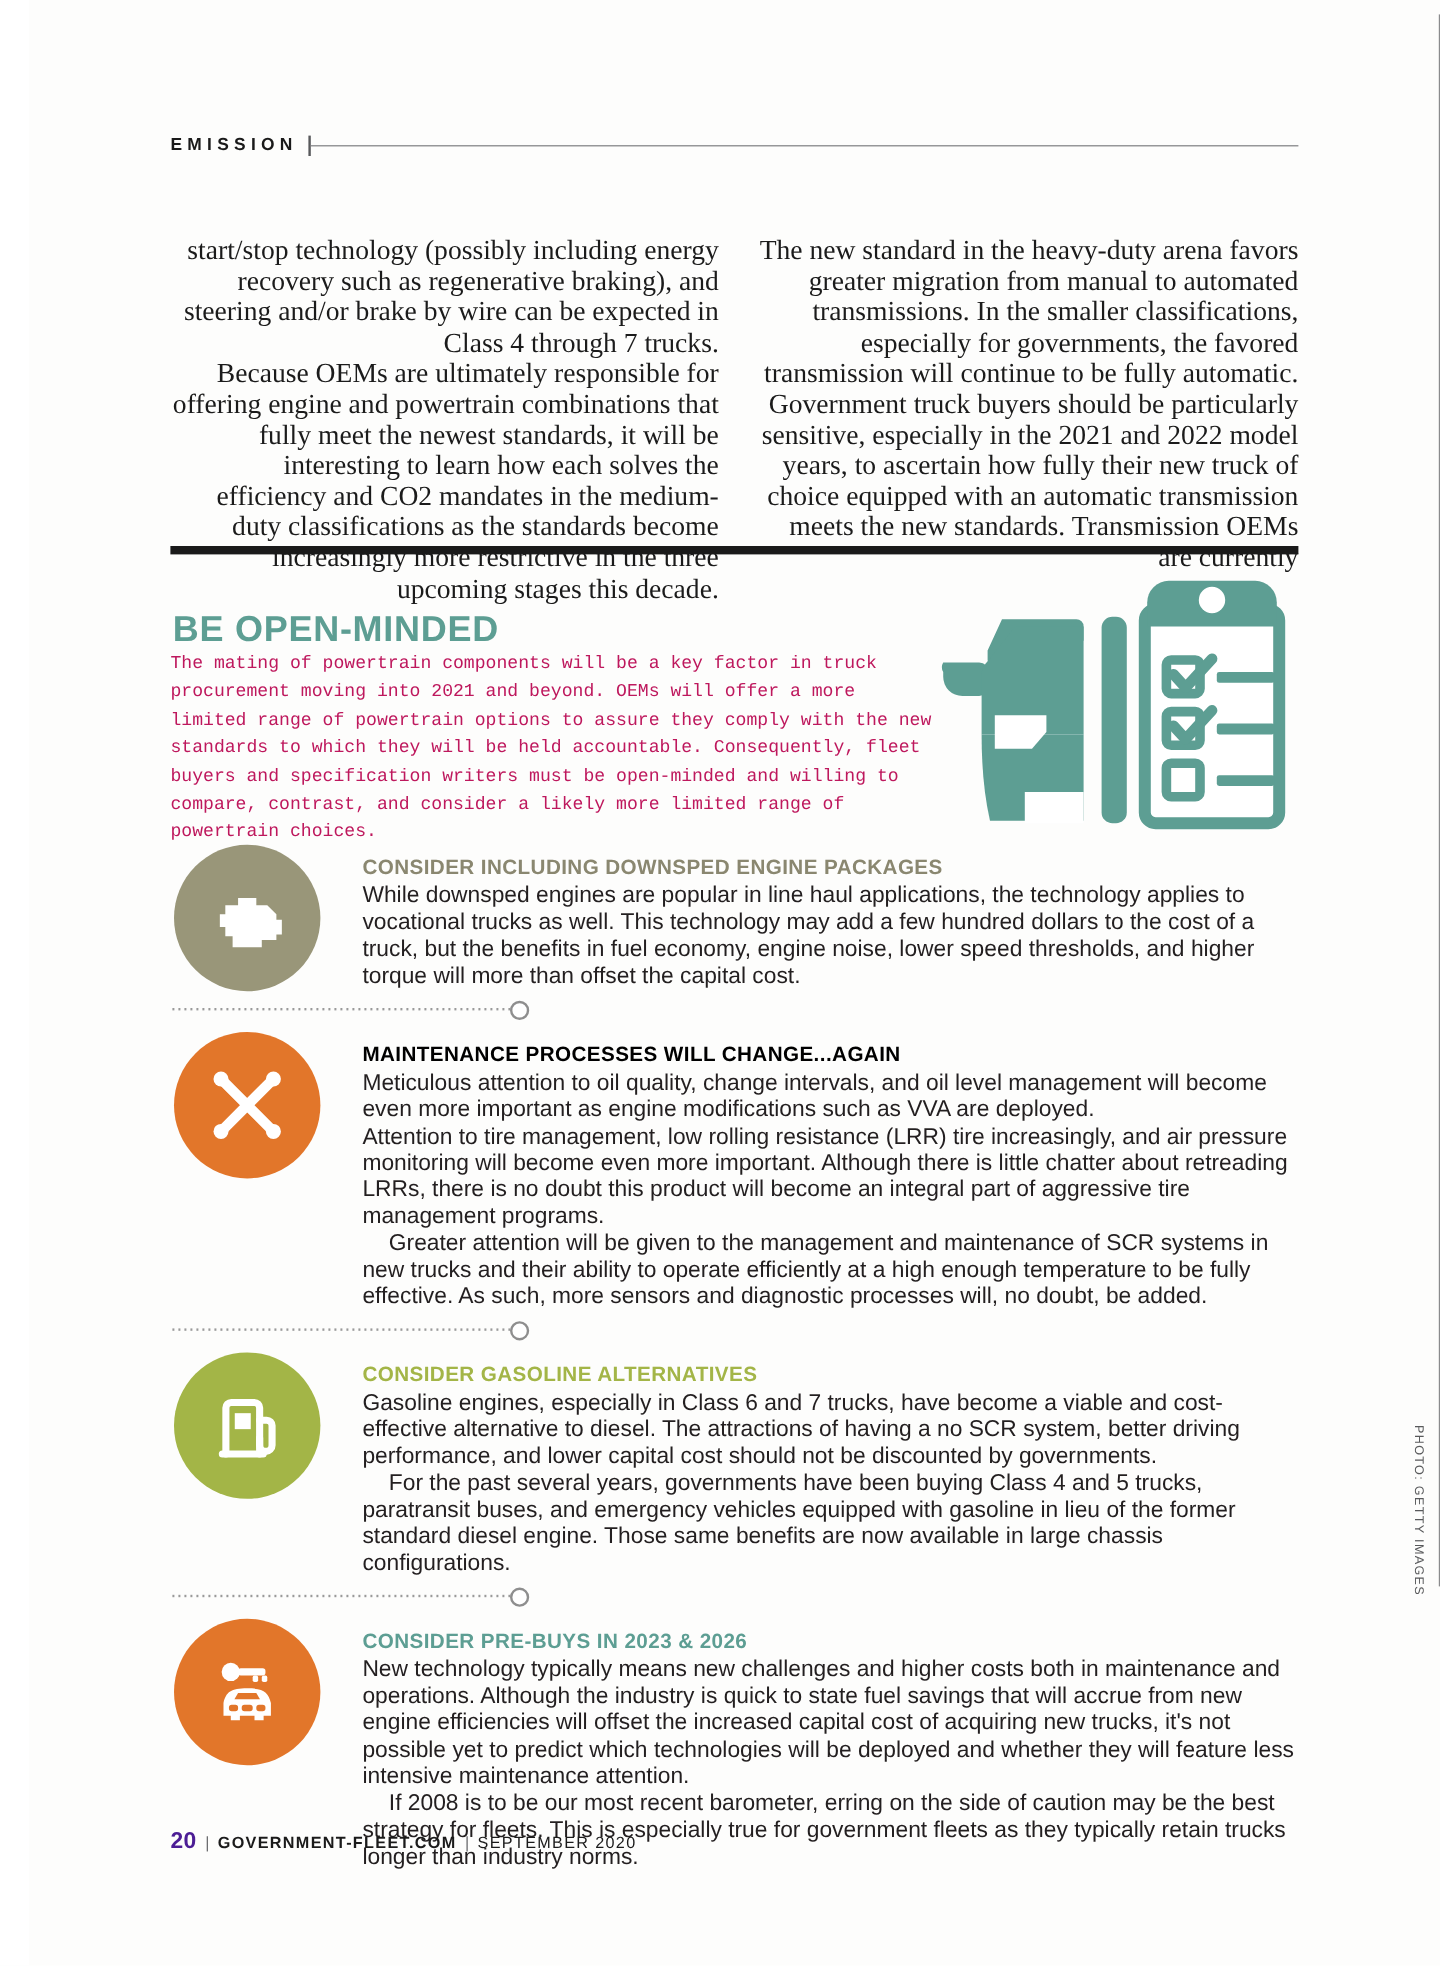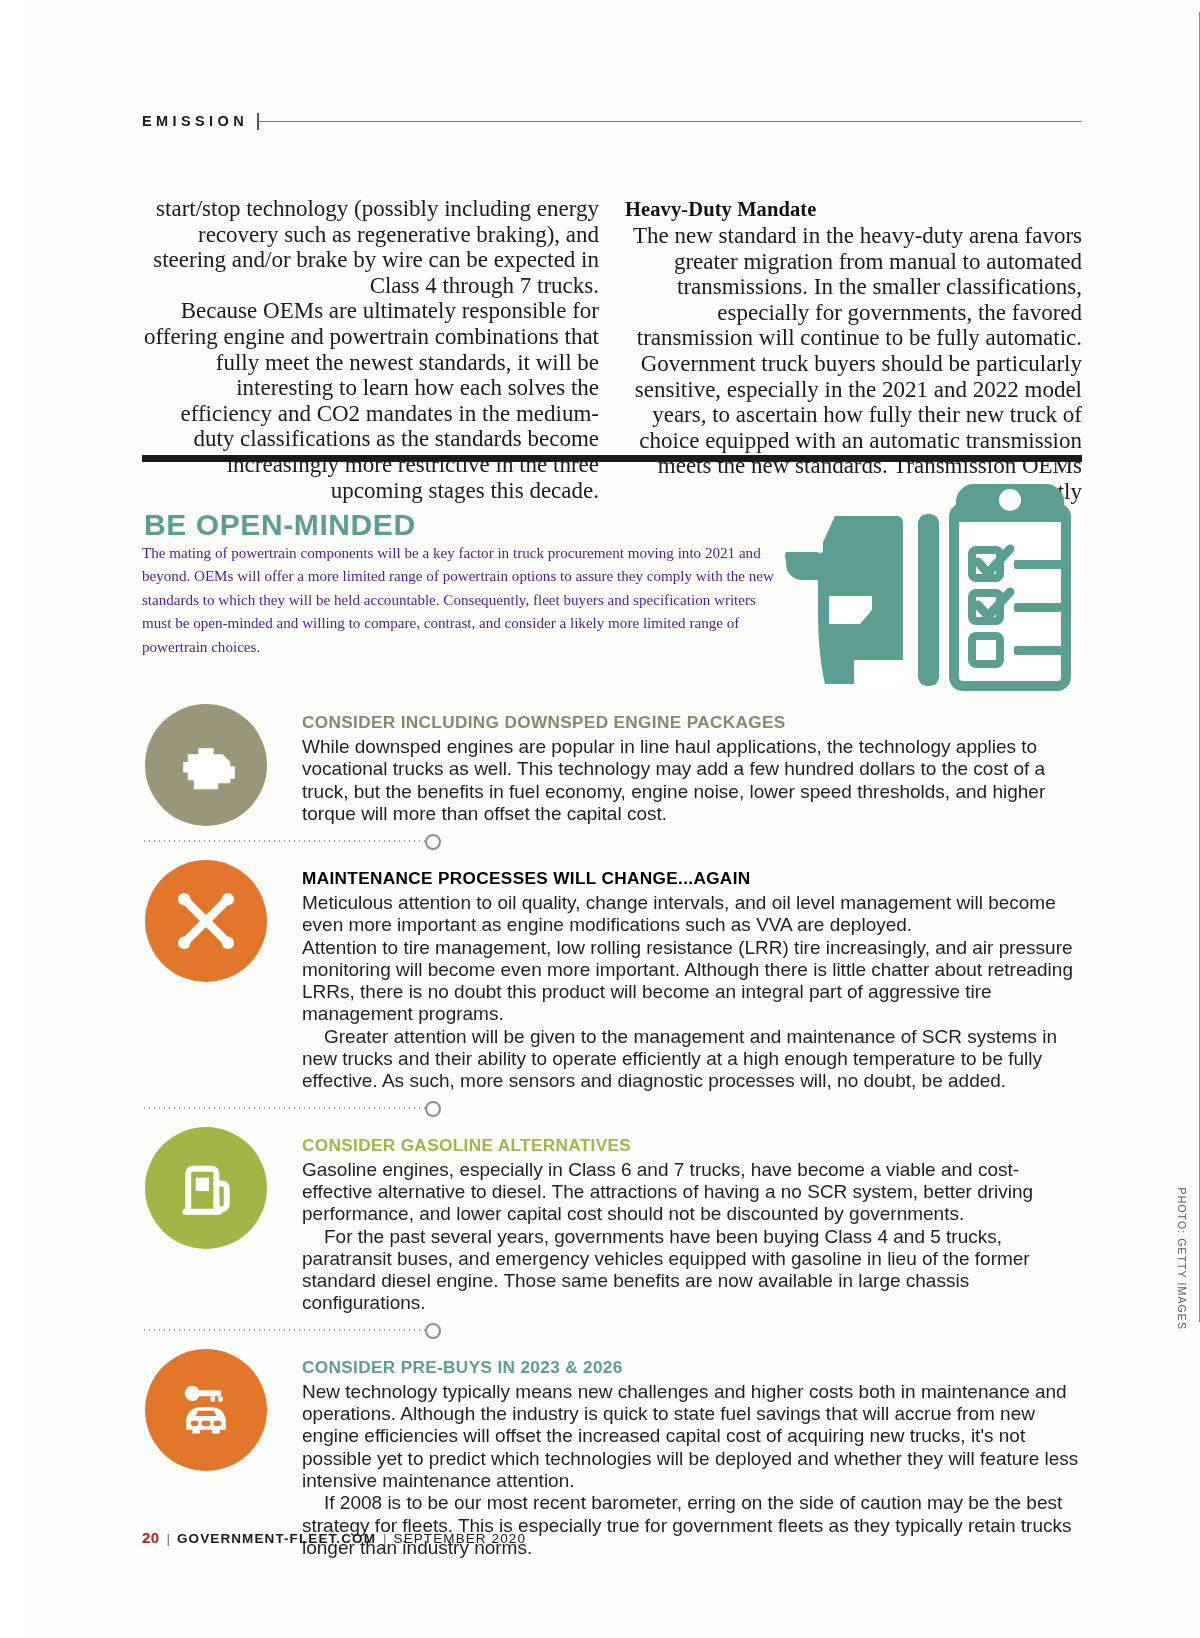--- a/index.html
+++ b/index.html
@@ -64,23 +64,23 @@
     position:absolute;left:118px;top:500px;width:940px;height:205px;
   }
   .callout-title{
     position:absolute;left:2px;top:8px;
     font-family:"Liberation Sans", sans-serif;
     font-weight:700;font-size:30px;letter-spacing:.6px;
     color:#5d9e93;
   }
   .callout-body{
     position:absolute;left:0;top:42px;width:640px;
-    font-family:Liberation Serif, serif;
+    font-family:Liberation Mono, monospace;
     font-size:15.1px;line-height:23.4px;
-    color:#4c1d95;
+    color:#be185d;
     letter-spacing:0px;
   }
 
   
   .illus{position:absolute;left:640px;top:-22px;width:300px;height:215px;}
 
   
   .items{position:absolute;left:118px;top:700px;width:940px;}
   .item{position:relative;display:flex;align-items:flex-start;}
   .icon-wrap{
@@ -125,21 +125,21 @@
     transform:rotate(90deg);transform-origin:right top;
     white-space:nowrap;
   }
 
   
   .footer{
     position:absolute;left:118px;bottom:92px;
     display:flex;align-items:baseline;gap:0px;
     font-family:"Liberation Sans", sans-serif;
   }
-  .footer .pg{font-weight:700;font-size:15px;color:#b91c1c;letter-spacing:.4px;}
+  .footer .pg{font-weight:700;font-size:19px;color:#4c1d95;letter-spacing:.4px;}
   .footer .sep{font-weight:400;font-size:13.5px;color:#6d6e70;padding:0 7px;}
   .footer .site{font-weight:700;font-size:13.5px;color:#1a1a1a;letter-spacing:1.1px;}
   .footer .issue{font-weight:400;font-size:13.5px;color:#1a1a1a;letter-spacing:1.1px;}
 </style>
 </head>
 <body>
 
 <div class="page">
 
   <div class="runhead">
@@ -148,21 +148,20 @@
     <span class="runhead-rule"></span>
   </div>
   <div class="runhead-right-rule"></div>
 
   <div class="cols">
     <div class="col">
       <p>start/stop technology (possibly including energy recovery such as regenerative braking), and steering and/or brake by wire can be expected in Class 4 through 7 trucks.</p>
       <p class="indent">Because OEMs are ultimately responsible for offering engine and powertrain combinations that fully meet the newest standards, it will be interesting to learn how each solves the efficiency and CO2 mandates in the medium-duty classifications as the standards become increasingly more restrictive in the three upcoming stages this decade.</p>
     </div>
     <div class="col">
-      <h3>Heavy-Duty Mandate</h3>
       <p>The new standard in the heavy-duty arena favors greater migration from manual to automated transmissions. In the smaller classifications, especially for governments, the favored transmission will continue to be fully automatic. Government truck buyers should be particularly sensitive, especially in the 2021 and 2022 model years, to ascertain how fully their new truck of choice equipped with an automatic transmission meets the new standards. Transmission OEMs are currently</p>
     </div>
   </div>
 
   <div class="thick-rule"></div>
 
   <div class="callout">
     <div class="callout-title">BE OPEN-MINDED</div>
     <div class="callout-body">The mating of powertrain components will be a key factor in truck procurement moving into 2021 and beyond. OEMs will offer a more limited range of powertrain options to assure they comply with the new standards to which they will be held accountable. Consequently, fleet buyers and specification writers must be open-minded and willing to compare, contrast, and consider a likely more limited range of powertrain choices.</div>
 

